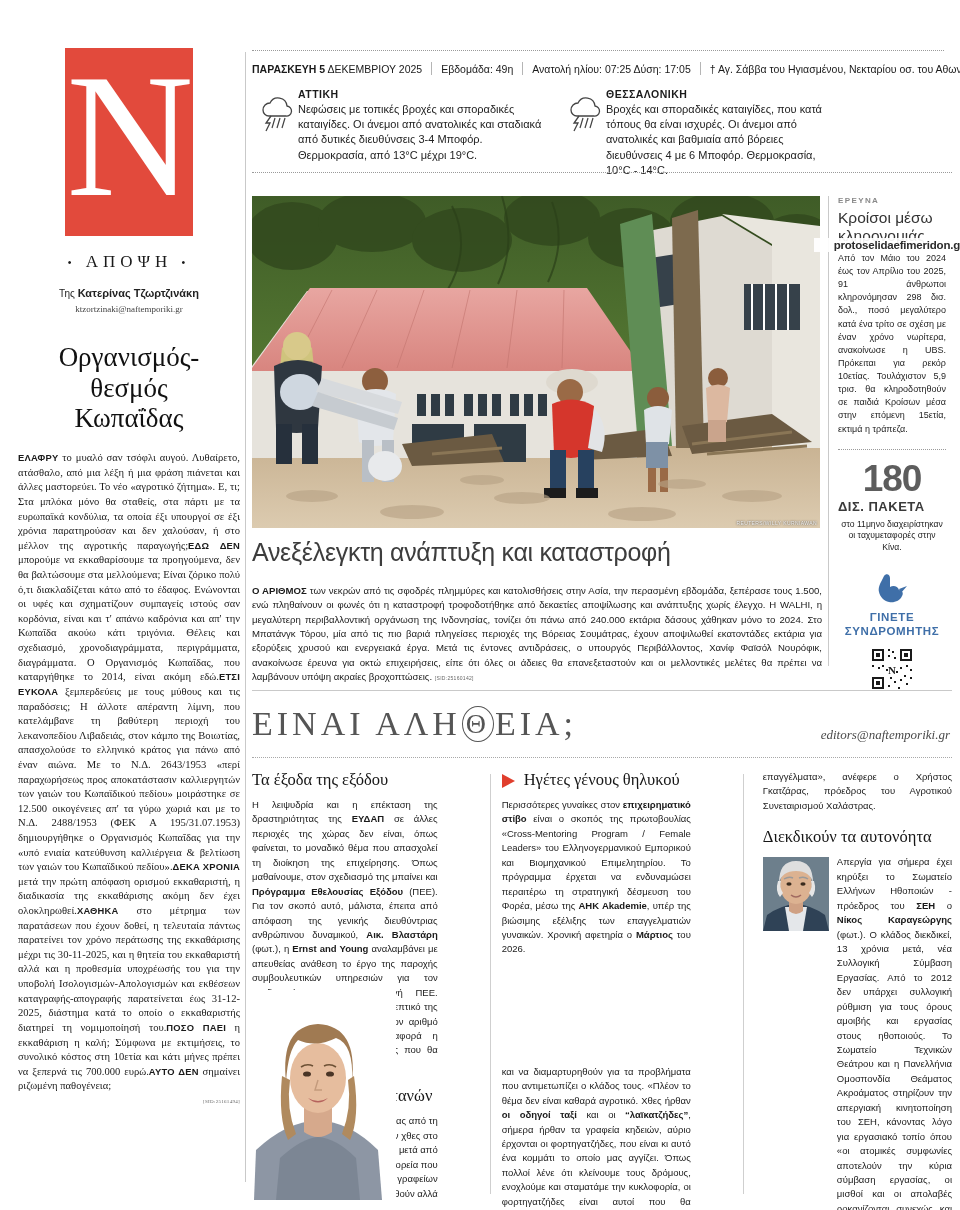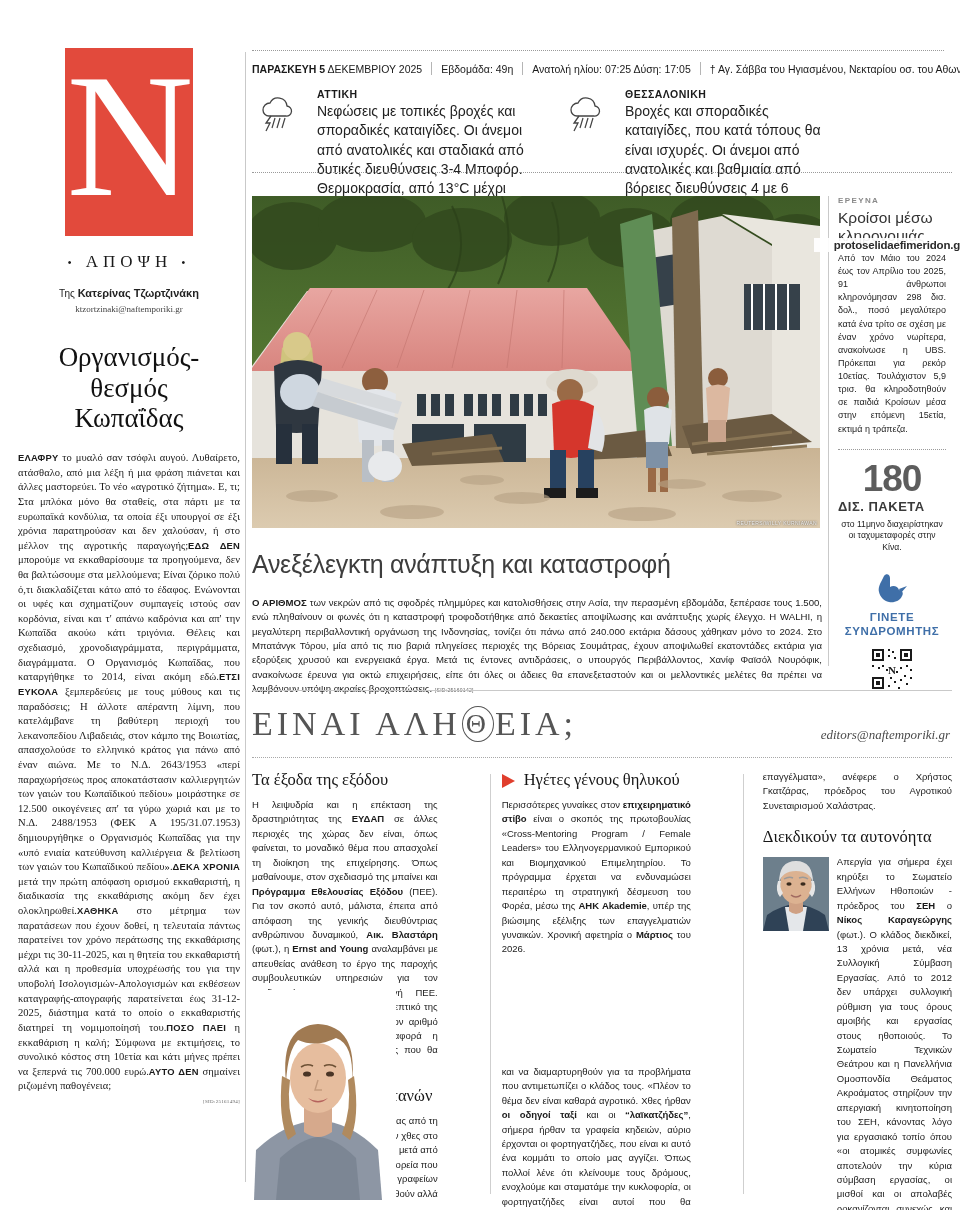--- a/index.html
+++ b/index.html
@@ -81,49 +81,49 @@
   .dateline .seg{padding:0 9px;white-space:nowrap;}
   .dateline .seg:first-child{padding-left:0;}
   .dateline .sep{width:0;border-left:1px solid #b5b5b5;height:13px;}
   .dateline .strong{font-weight:bold;}
 
   
   .weather{
     position:absolute;left:252px;top:88px;width:700px;
     display:flex;gap:0;
   }
-  .wx{display:flex;gap:19px;}
+  .wx{display:flex;gap:0;}
   .wx.attiki{width:292px;}
   .wx.thess{width:272px;}
   .wx.dakt{width:136px;}
   .wx .icon{flex:0 0 auto;width:46px;padding-top:2px;}
   .wx .txt{flex:1 1 auto;}
   .wx h4{
     margin:0 0 2px 0;font-size:10.5px;font-weight:bold;letter-spacing:.5px;
   }
-  .wx p{margin:0;font-size:14px;line-height:1.38;color:#222;}
+  .wx p{margin:0;font-size:11px;line-height:1.38;color:#222;}
   .wx-sep{width:16px;}
 
   .wx-underline{
     position:absolute;left:252px;top:172px;width:700px;
   }
 
   
   .main-story{position:absolute;left:252px;top:196px;width:570px;}
   .photo{
     width:568px;height:332px;position:relative;overflow:hidden;
     background:#4c6b3a;
   }
   .credit{
     position:absolute;right:3px;bottom:2px;
     font-size:5px;color:#f0f0f0;letter-spacing:.4px;
     text-shadow:0 0 2px rgba(0,0,0,.8);
   }
   .main-head{
-    margin-top:22px;
+    margin-top:10px;
     font-family:"Liberation Sans", sans-serif;
     font-size:25px;font-weight:400;color:#3d3d3d;letter-spacing:-.3px;
   }
   .main-body{
     margin-top:9px;
     font-size:9.6px;line-height:1.5;text-align:justify;color:#1a1a1a;
   }
   .main-body b{font-weight:bold;}
   .main-body .code{font-size:5px;color:#666;letter-spacing:.3px;}
 

